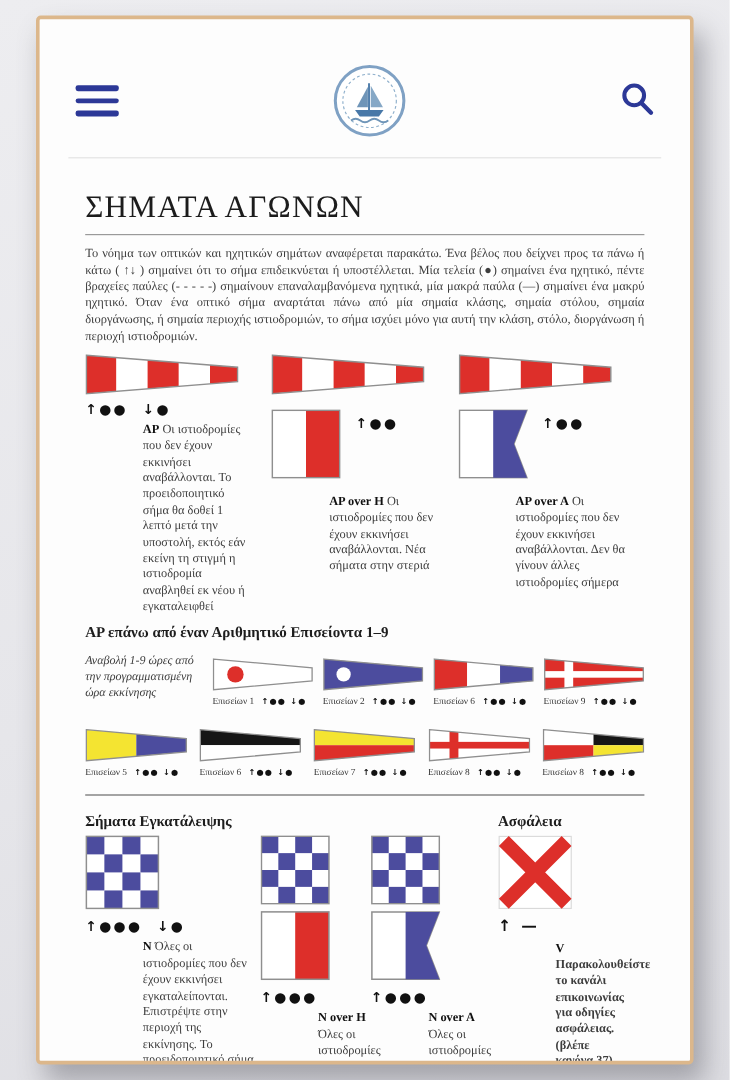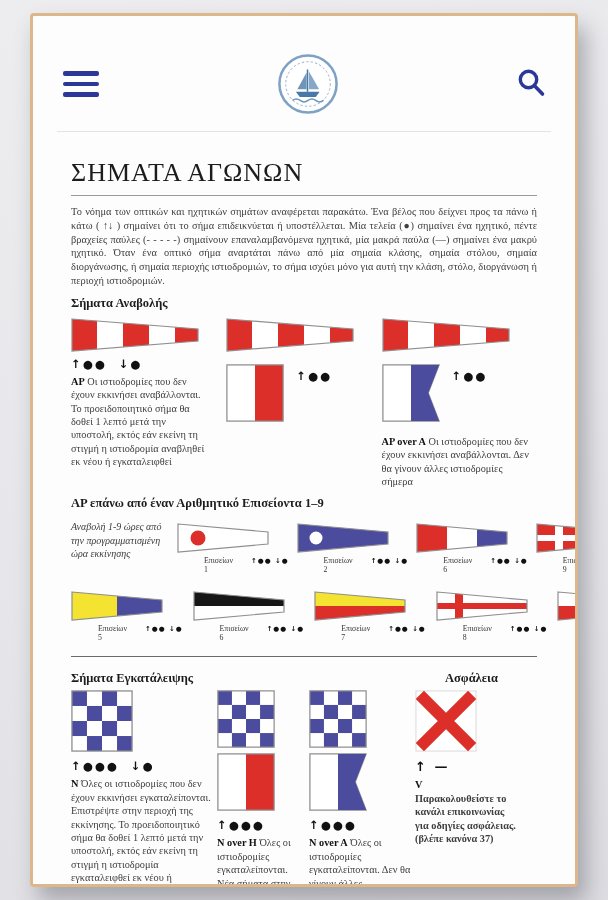--- a/index.html
+++ b/index.html
@@ -17,42 +17,42 @@
   .logo{width:62px;height:62px;}
   .search-btn{background:none;border:none;cursor:pointer;padding:2px;}
   .header-rule{border-top:1px solid #e3e3e3;margin:15px 24px 0;}
   
   main{padding:26px 38px 0;}
   h1{font-size:26px;font-weight:500;letter-spacing:1px;color:#1c1c1c;}
   .title-rule{border-top:1px solid #9a9a9a;margin-top:7px;}
   .intro{margin-top:9px;font-size:10.4px;line-height:1.33;text-align:justify;color:var(--text);}
   h2{font-size:12.5px;font-weight:700;color:#1d1d1d;margin-top:8px;}
   .sym{font-family:"DejaVu Sans",sans-serif;font-weight:700;font-size:11.5px;letter-spacing:2px;color:#111;white-space:pre;}
-  .desc{font-size:10.3px;line-height:1.3;color:var(--text);margin-top:4px;padding-right:4px;}
+  .desc{font-size:10.3px;line-height:1.3;color:var(--text);margin-top:4px;padding-right:4px;margin-left:48px;}
   .desc b{color:#111;}
   
   .grid3{display:grid;grid-template-columns:1fr 1fr 1.1fr;gap:14px;margin-top:7px;align-items:start;}
   .ap-flag{width:128px;height:34px;display:block;}
   .flagrow{display:flex;gap:12px;align-items:flex-start;margin-top:12px;}
   .sq58{width:58px;height:58px;display:block;}
   .sq62{width:62px;height:62px;display:block;}
   .sigcard .sym{margin-top:5px;display:block;}
   .sigcard .desc.after-flag{margin-top:13px;}
   
   .penrow1{display:grid;grid-template-columns:98px 1fr 1fr 1fr 1fr;gap:8px;margin-top:9px;align-items:start;}
   .penrow2{display:grid;grid-template-columns:repeat(5,1fr);gap:10px;margin-top:14px;align-items:start;}
   .note{font-style:italic;font-size:10px;line-height:1.32;color:var(--text);padding-right:2px;}
   .pen svg{width:100%;max-width:92px;height:30px;display:block;margin-top:3px;}
-  .penlabel{display:flex;gap:18px;align-items:baseline;margin-top:3px;font-size:7.8px;color:#333;margin-left:27px;}
+  .penlabel{display:flex;gap:6px;align-items:baseline;margin-top:3px;font-size:7.8px;color:#333;}
   .tinysym{font-family:"DejaVu Sans",sans-serif;font-weight:700;font-size:6.8px;letter-spacing:1px;color:#111;white-space:pre;}
   .rule-dark{border-top:1.2px solid #6a6a6a;margin-top:14px;}
   
   .bottomgrid{display:grid;grid-template-columns:146px 92px 106px 108px;margin-top:6px;align-items:start;}
   .bg-head-left{grid-column:1/4;}
-  .bg-head-right{grid-column:4/5;margin-left:30px;}
+  .bg-head-right{grid-column:4/5;}
   .bcard{margin-top:4px;}
   .stack{display:flex;flex-direction:column;gap:5px;}
   .bsym{display:block;margin-top:7px;}
   .safety-desc{font-weight:700;}
   .vdash{font-size:13px;}
 </style>
 </head>
 <body>
 
 <svg width="0" height="0" style="position:absolute" aria-hidden="true">
@@ -92,21 +92,20 @@
       </svg>
     </button>
   </header>
   <div class="header-rule"></div>
 
   <main>
     <h1>ΣΗΜΑΤΑ ΑΓΩΝΩΝ</h1>
     <div class="title-rule"></div>
     <p class="intro">Το νόημα των οπτικών και ηχητικών σημάτων αναφέρεται παρακάτω. Ένα βέλος που δείχνει προς τα πάνω ή κάτω ( ↑↓ ) σημαίνει ότι το σήμα επιδεικνύεται ή υποστέλλεται. Μία τελεία (●) σημαίνει ένα ηχητικό, πέντε βραχείες παύλες (- - - - -) σημαίνουν επαναλαμβανόμενα ηχητικά, μία μακρά παύλα (—) σημαίνει ένα μακρύ ηχητικό. Όταν ένα οπτικό σήμα αναρτάται πάνω από μία σημαία κλάσης, σημαία στόλου, σημαία διοργάνωσης, ή σημαία περιοχής ιστιοδρομιών, το σήμα ισχύει μόνο για αυτή την κλάση, στόλο, διοργάνωση ή περιοχή ιστιοδρομιών.</p>
 
-    <h2>Σήματα Αναβολής</h2>
     <div class="grid3">
 
       <div class="sigcard">
         <svg class="ap-flag" viewBox="0 0 128 34">
           <g clip-path="url(#clip-ap)">
             <rect x="0" y="0" width="26" height="34" fill="var(--flag-red)"></rect>
               <rect x="26" y="0" width="26" height="34" fill="#fff"></rect>
             <rect x="52" y="0" width="26" height="34" fill="var(--flag-red)"></rect>
               <rect x="78" y="0" width="26" height="34" fill="#fff"></rect>
             <rect x="104" y="0" width="26" height="34" fill="var(--flag-red)"></rect>
@@ -129,20 +128,21 @@
           <polygon points="1,1 127,11 127,23 1,33" fill="none" stroke="#8f8f8f" stroke-width="1.2"></polygon>
         </svg>
         <div class="flagrow">
           <svg class="sq58" viewBox="0 0 64 64">
             <rect x="1" y="1" width="62" height="62" fill="#fff"></rect>
             <rect x="32" y="1" width="31" height="62" fill="var(--flag-red)"></rect>
             <rect x="1" y="1" width="62" height="62" fill="none" stroke="#8f8f8f" stroke-width="1.4"></rect>
           </svg>
           <span class="sym">↑●●</span>
         </div>
+        <p class="desc after-flag"><b>AP over H</b> <span>Οι ιστιοδρομίες που δεν έχουν εκκινήσει αναβάλλονται. Νέα σήματα στην στεριά</span></p>
       </div>
 
       <div class="sigcard">
         <svg class="ap-flag" viewBox="0 0 128 34">
           <g clip-path="url(#clip-ap)">
             <rect x="0" y="0" width="26" height="34" fill="var(--flag-red)"></rect>
               <rect x="26" y="0" width="26" height="34" fill="#fff"></rect>
             <rect x="52" y="0" width="26" height="34" fill="var(--flag-red)"></rect>
               <rect x="78" y="0" width="26" height="34" fill="#fff"></rect>
             <rect x="104" y="0" width="26" height="34" fill="var(--flag-red)"></rect>

